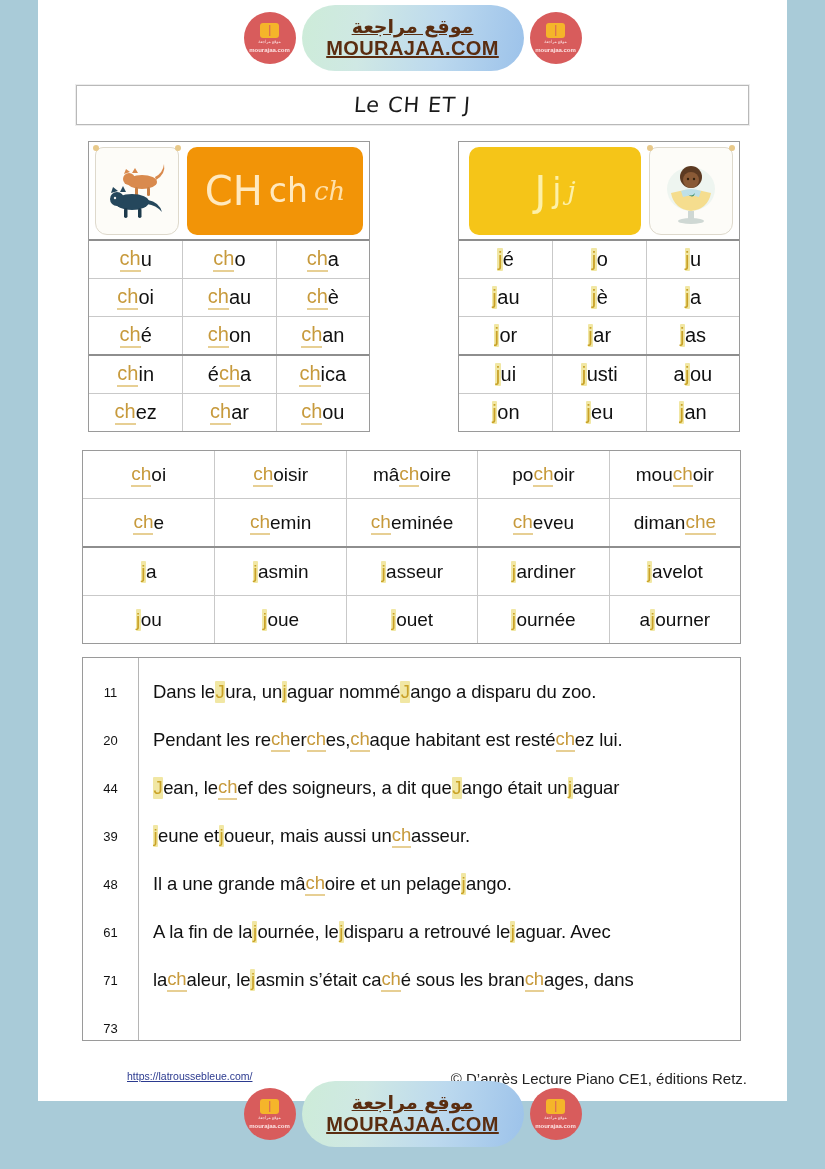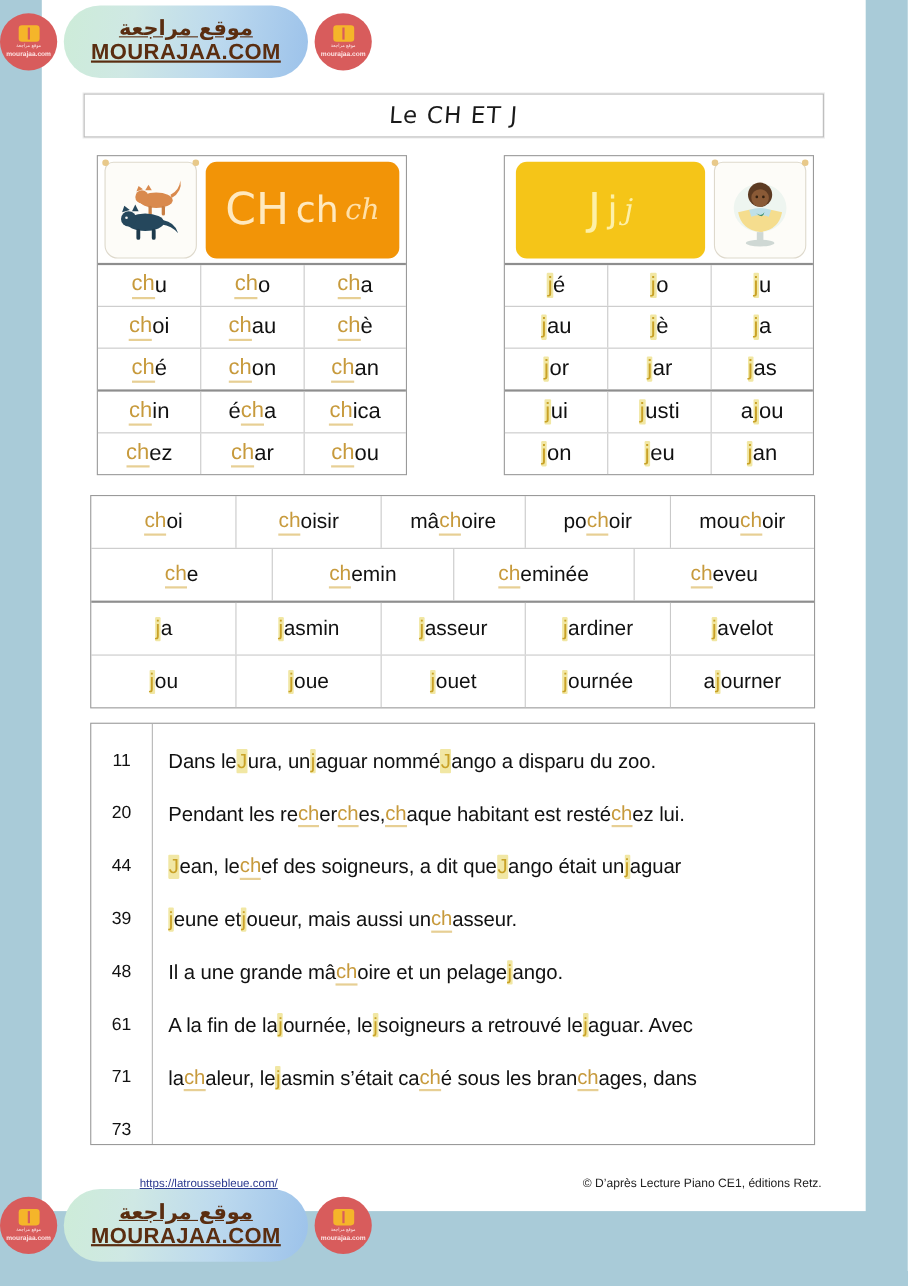--- a/index.html
+++ b/index.html
@@ -15,21 +15,21 @@
   .sheet {
     position: absolute;
     left: 38px; top: 0px;
     width: 749px; height: 1101px;
     background: #ffffff;
   }
 
   
   .watermark {
     position: absolute;
-    display: flex; align-items: center; justify-content: flex-start;
+    display: flex; align-items: center; justify-content: center;
     gap: 12px;
     z-index: 40;
     pointer-events: none;
   }
   .wm-top { left: 0; top: 2px; width: 825px; height: 72px; }
   .wm-bottom { left: 0; top: 1078px; width: 825px; height: 72px; }
 
   .wm-pill {
     width: 222px; height: 66px;
     border-radius: 33px;
@@ -210,21 +210,21 @@
   .pg-nums {
     width: 56px;
     border-right: 1px solid #b5b5b5;
     padding-top: 10px;
     flex: none;
   }
   .pg-num {
     height: 48px;
     display:flex; align-items:center; justify-content:center;
     font-family:"Liberation Sans", sans-serif;
-    font-size: 16px; color:#111;
+    font-size: 13px; color:#111;
   }
   .pg-lines { flex:1 1 auto; padding: 10px 8px 0 14px; }
   .pg-line {
     height: 48px;
     display:flex; align-items:center;
     font-family:"Liberation Sans", sans-serif;
     font-size: 18.5px; color:#111;
     white-space: nowrap;
     letter-spacing: -0.1px;
   }
@@ -245,21 +245,21 @@
   .foot-left {
     position:absolute; left:83px; top:1070px;
     font-family:"Liberation Sans", sans-serif;
     font-size: 10.5px; color:#2b3a8f;
     text-decoration: underline;
     margin-left: 44px;
   }
   .foot-right {
     position:absolute; right:78px; top:1070px;
     font-family:"Liberation Sans", sans-serif;
-    font-size: 11px; color:#222;
+    font-size: 15px; color:#222;
   }
 </style>
 </head>
 <body>
 
 <div id="root">
 
   <div class="sheet"></div>
 
   <div class="title-box">
@@ -503,20 +503,24 @@
           <span>emin</span>
         </div>
         <div class="wt-cell">
           <span class="hl-ch">ch</span>
           <span>eminée</span>
         </div>
         <div class="wt-cell">
           <span class="hl-ch">ch</span>
           <span>eveu</span>
         </div>
+        <div class="wt-cell">
+          <span>diman</span>
+          <span class="hl-ch">che</span>
+        </div>
       </div>
       <div class="wt-row thick">
         <div class="wt-cell">
           <span class="hl-j">j</span>
           <span>a</span>
         </div>
         <div class="wt-cell">
           <span class="hl-j">j</span>
           <span>asmin</span>
         </div>
@@ -613,21 +617,21 @@
           <span class="hl-ch">ch</span>
           <span>oire et un pelage </span>
           <span class="hl-j">j</span>
           <span>ango.</span>
         </div>
         <div class="pg-line">
           <span>A la fin de la </span>
           <span class="hl-j">j</span>
           <span>ournée, le </span>
           <span class="hl-j">j</span>
-          <span>soigneurs a retrouvé le </span>
+          <span>disparu a retrouvé le </span>
           <span class="hl-j">j</span>
           <span>aguar. Avec</span>
         </div>
         <div class="pg-line">
           <span>la </span>
           <span class="hl-ch">ch</span>
           <span>aleur, le </span>
           <span class="hl-j">j</span>
           <span>asmin s’était ca</span>
           <span class="hl-ch">ch</span>

